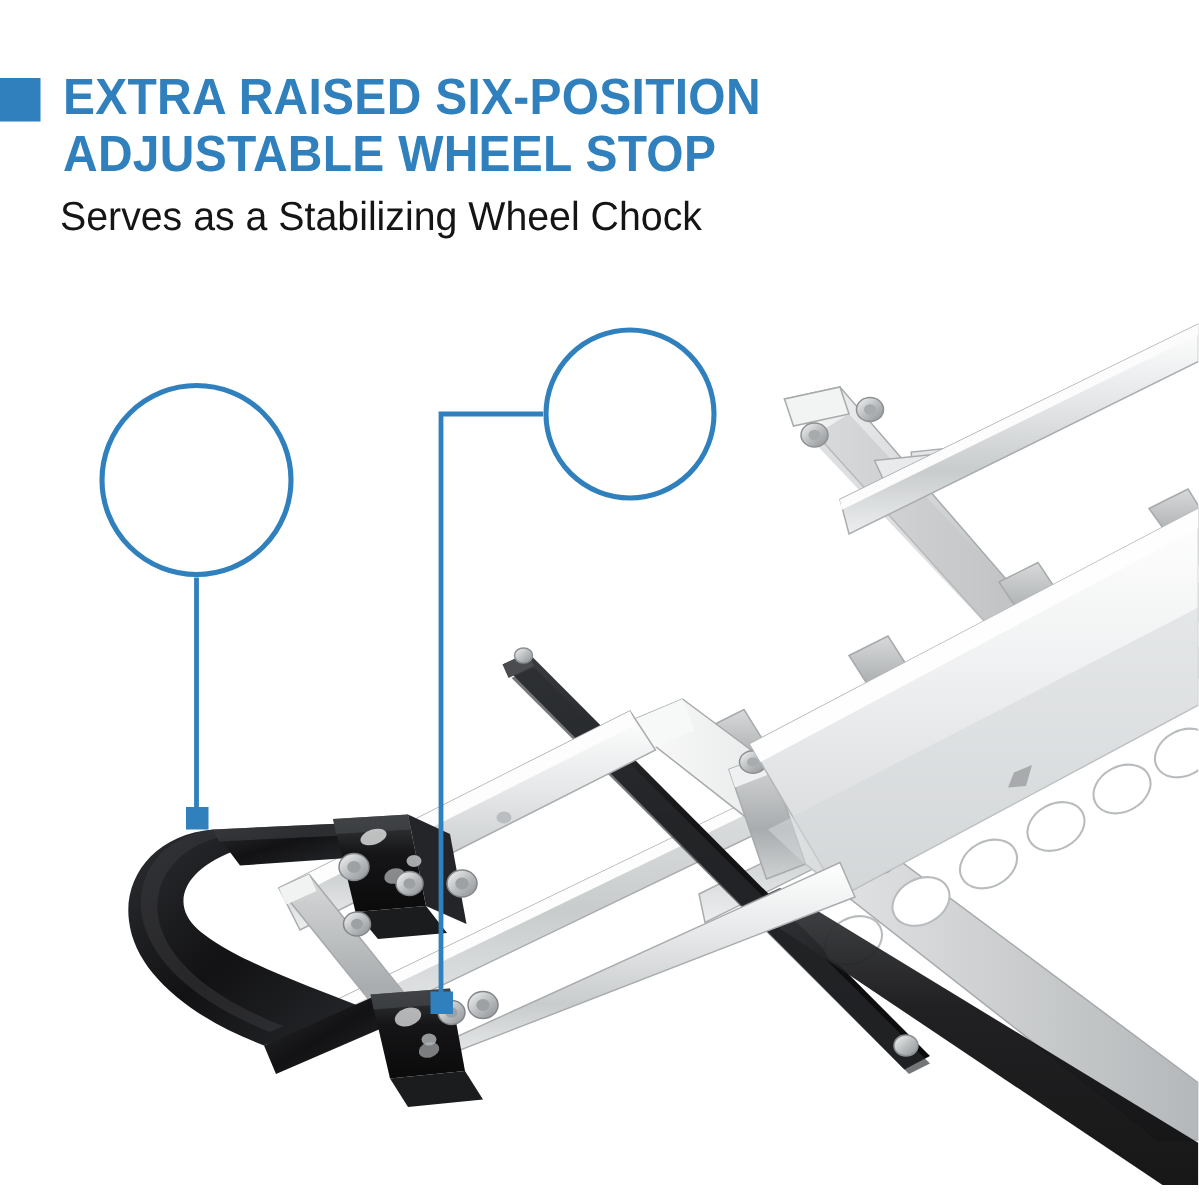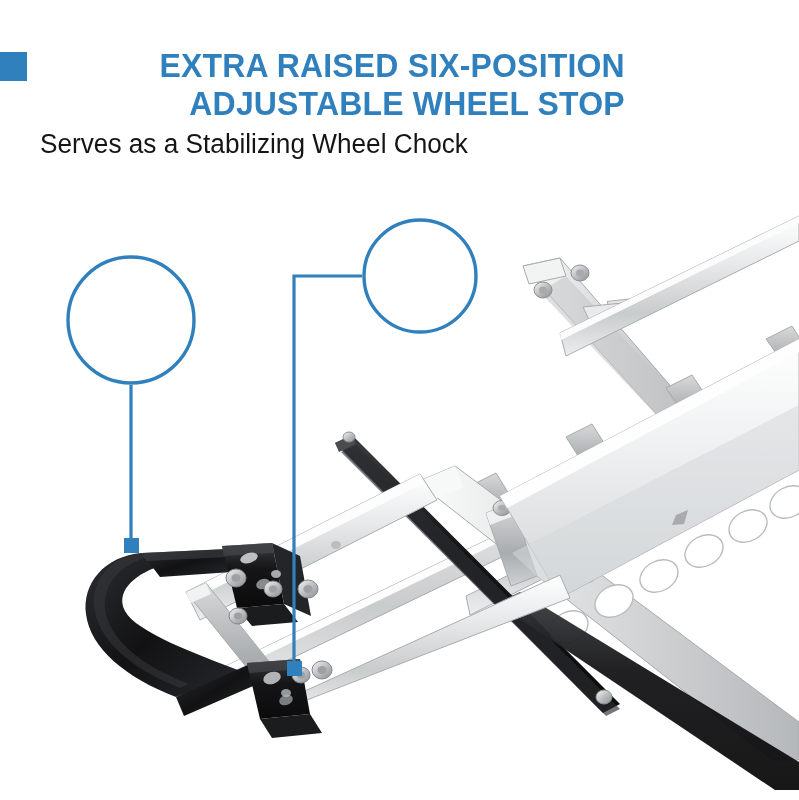--- a/index.html
+++ b/index.html
@@ -19,21 +19,20 @@
     overflow: hidden;
   }
 
   
   .header-block {
     position: absolute;
     left: 0;
     top: 46px;
     width: 799px;
     height: 130px;
-    text-align: right;
   }
   .accent-square {
     position: absolute;
     left: 0px;
     top: 6px;
     width: 27px;
     height: 29px;
     background: #2f80bc;
   }
   .headline {

